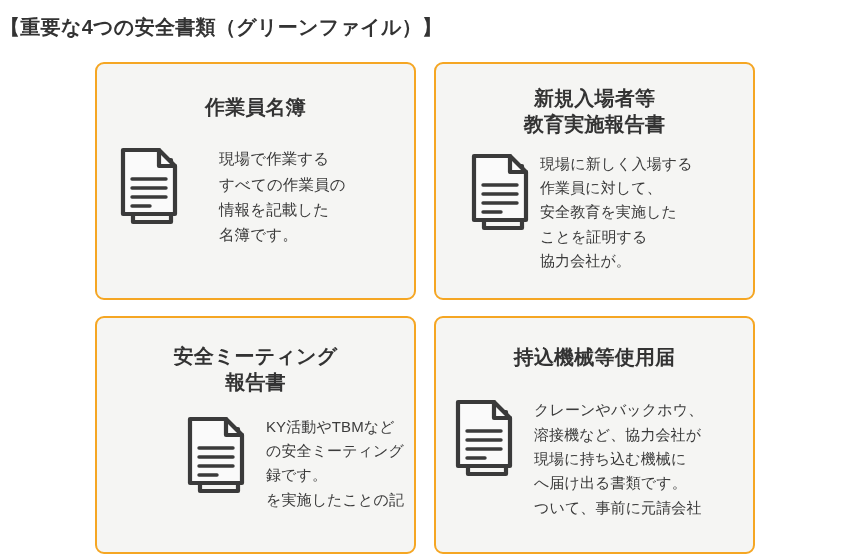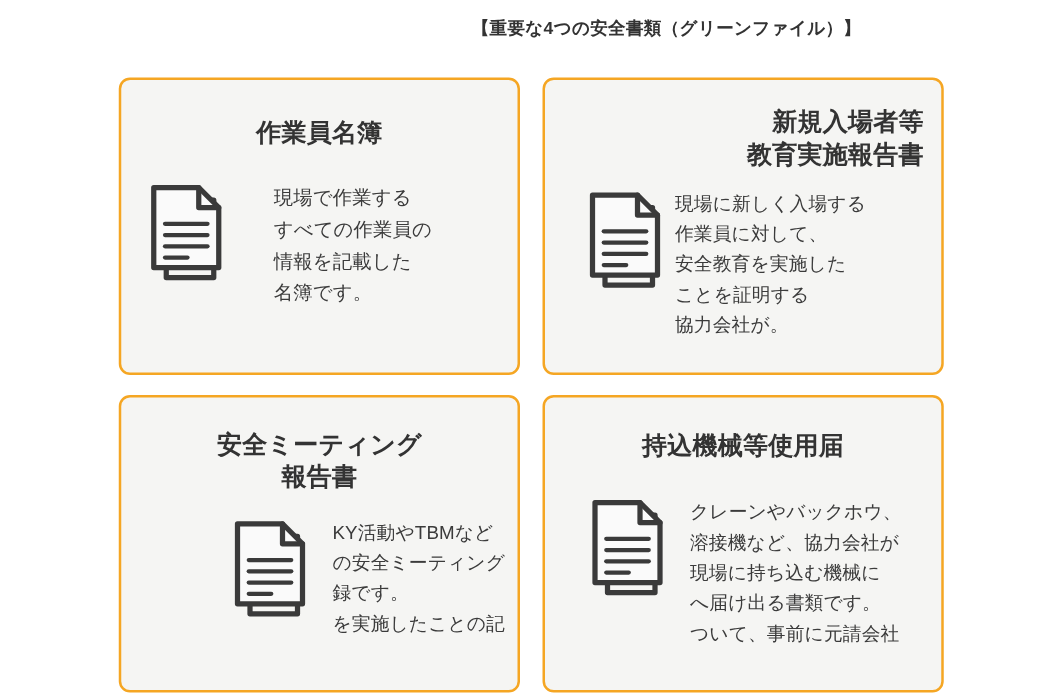--- a/index.html
+++ b/index.html
@@ -22,22 +22,22 @@
     height: 560px;
     box-sizing: border-box;
   }
 
   
   .page-title {
     position: absolute;
     top: 14px;
     left: 0;
     width: 689px;
-    text-align: right;
-    font-size: 14px;
+    text-align: left;
+    font-size: 20px;
     font-weight: bold;
     letter-spacing: 0.3px;
     color: #333333;
     white-space: nowrap;
   }
 
   
   .card-grid {
     position: absolute;
     top: 62px;
@@ -93,30 +93,30 @@
     color: #3b3b3b;
     letter-spacing: 0.1px;
     white-space: nowrap;
   }
   .card-text .tline { display: block; }
 
   
   .card-1 .card-heading { padding-top: 30px; }
   .card-1 .card-body    { padding-top: 26px; gap: 32px; }
 
-  .card-2 .card-heading { padding-top: 21px; text-align: right; }
+  .card-2 .card-heading { padding-top: 21px; }
   .card-2 .card-body    { padding-top: 14px; padding-left: 34px; gap: 2px; }
   .card-2 .card-text    { font-size: 15px; }
 
   .card-3 .card-heading { padding-top: 25px; }
   .card-3 .card-body    { padding-top: 19px; padding-left: 22px; gap: 12px; justify-content: flex-end; }
   .card-3 .card-text    { font-size: 15px; }
 
   .card-4 .card-heading { padding-top: 26px; }
-  .card-4 .card-body    { padding-top: 28px; padding-left: 36px; gap: 12px; }
+  .card-4 .card-body    { padding-top: 28px; padding-left: 18px; gap: 12px; }
   .card-4 .card-text    { font-size: 15px; }
 </style>
 </head>
 <body>
 
 <div class="page">
 
   <div class="page-title">【重要な4つの安全書類（グリーンファイル）】</div>
 
   <div class="card-grid">

